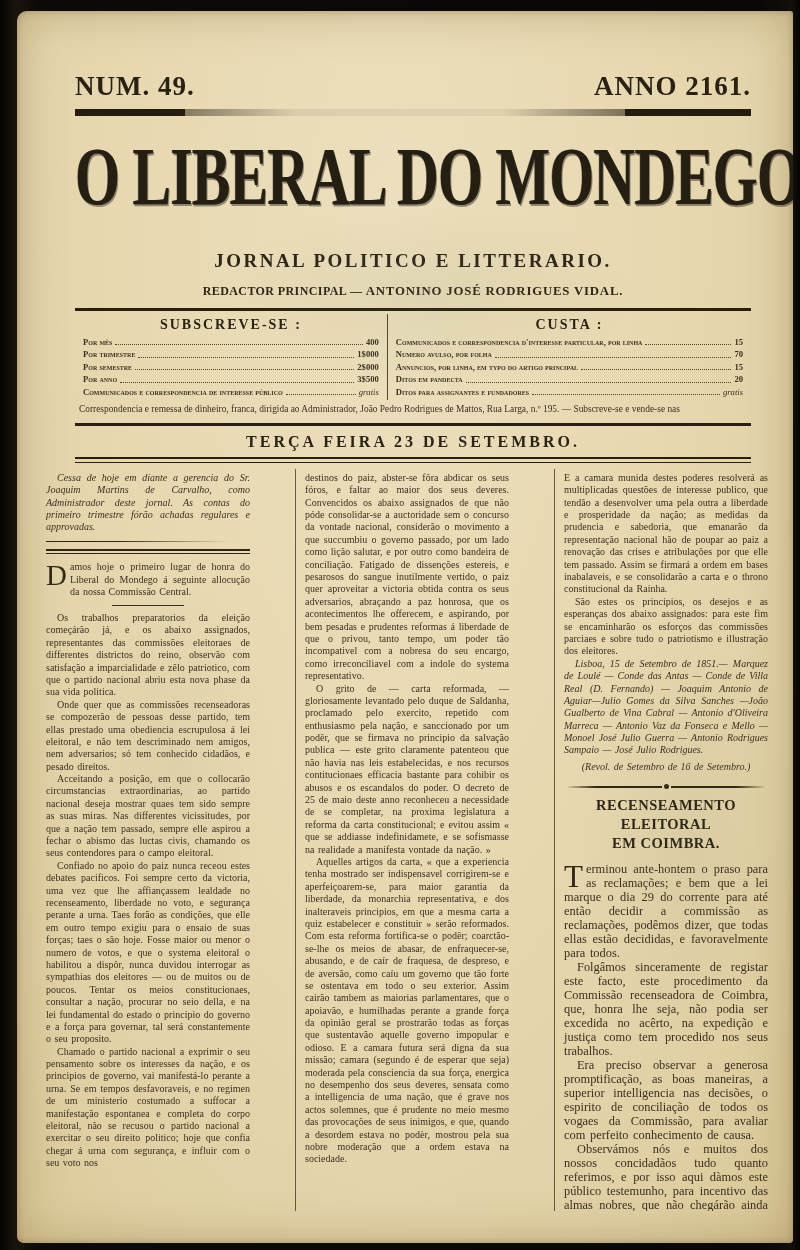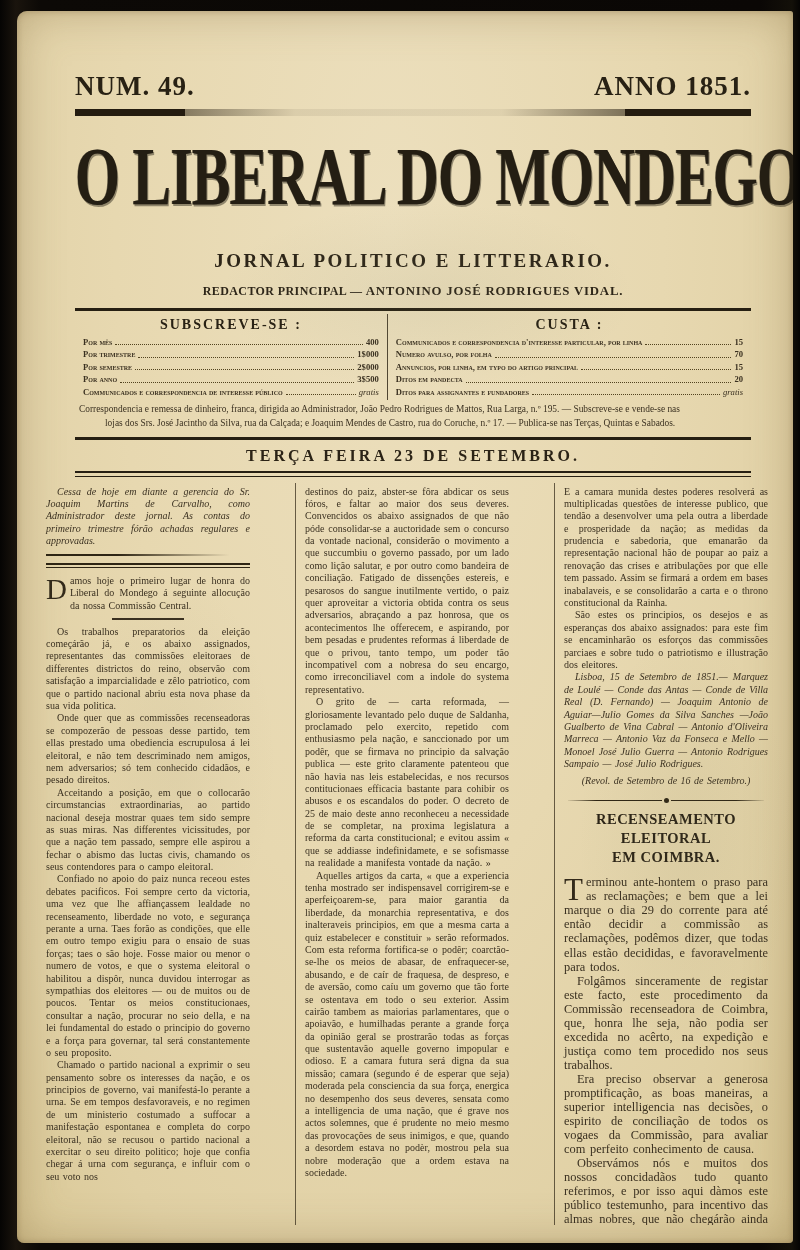--- a/index.html
+++ b/index.html
@@ -86,21 +86,21 @@
 
 <div class="stage">
   <div class="paper">
     <div class="smudge s1"></div>
     <div class="smudge s2"></div>
     <div class="smudge s3"></div>
 
     <div class="head">
       <div class="issue-row">
         <span>NUM. 49.</span>
-        <span>ANNO 1851.</span>
+        <span>ANNO 2161.</span>
       </div>
       <div class="issue-rule">
         <div class="segl"></div>
         <div class="mid"></div>
         <div class="segr"></div>
       </div>
       <div class="title-wrap">
         <div class="mast-title">O LIBERAL DO MONDEGO.</div>
       </div>
       <div class="subtitle">JORNAL POLITICO E LITTERARIO.</div>
@@ -162,21 +162,20 @@
           </div>
           <div class="p-row">
             <span class="lbl">Ditos para assignantes e fundadores</span>
               <span class="dots"></span>
               <span class="val gratis">gratis</span>
           </div>
         </div>
       </div>
       <div class="p-note">
         <div class="ln">Correspondencia e remessa de dinheiro, franca, dirigida ao Administrador, João Pedro Rodrigues de Mattos, Rua Larga, n.º 195. — Subscreve-se e vende-se nas</div>
-        <div class="ln">lojas dos Srs. José Jacintho da Silva, rua da Calçada; e Joaquim Mendes de Castro, rua do Coruche, n.º 17. — Publica-se nas Terças, Quintas e Sabados.</div>
       </div>
 
       <div class="datebar">TERÇA FEIRA 23 DE SETEMBRO.</div>
       <div class="date-dbl">
         <div class="a"></div>
         <div class="b"></div>
       </div>
     </div>
 
     <div class="body-cols">

